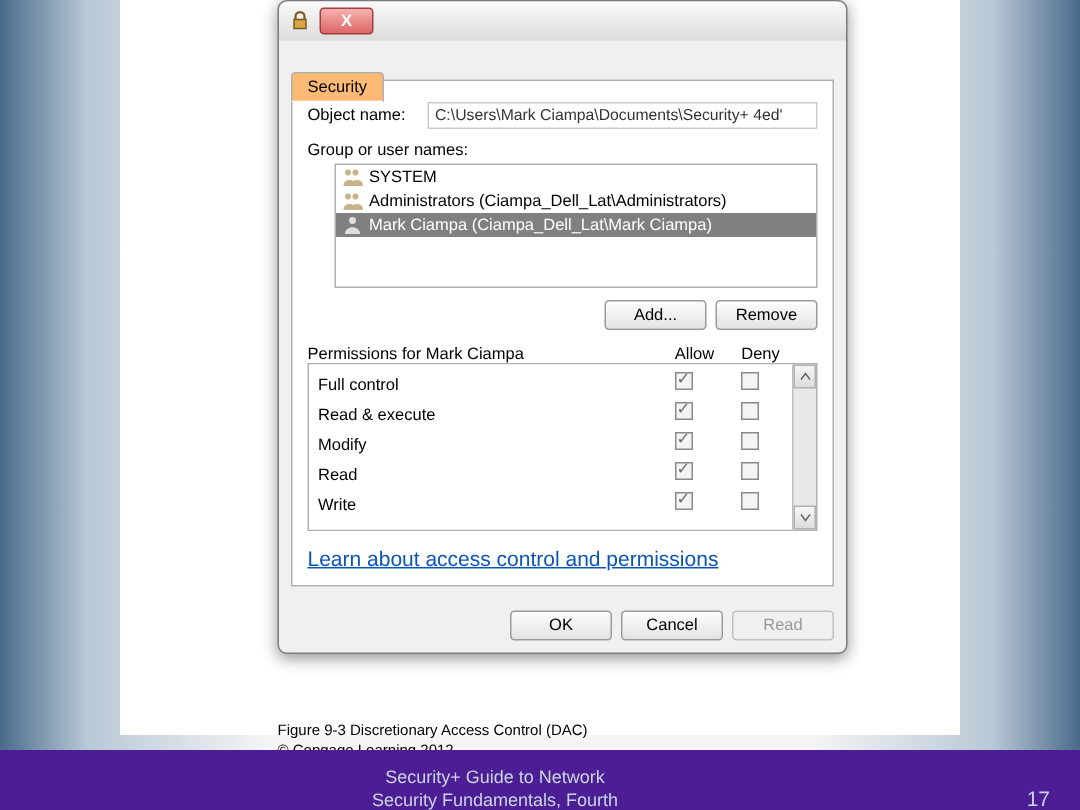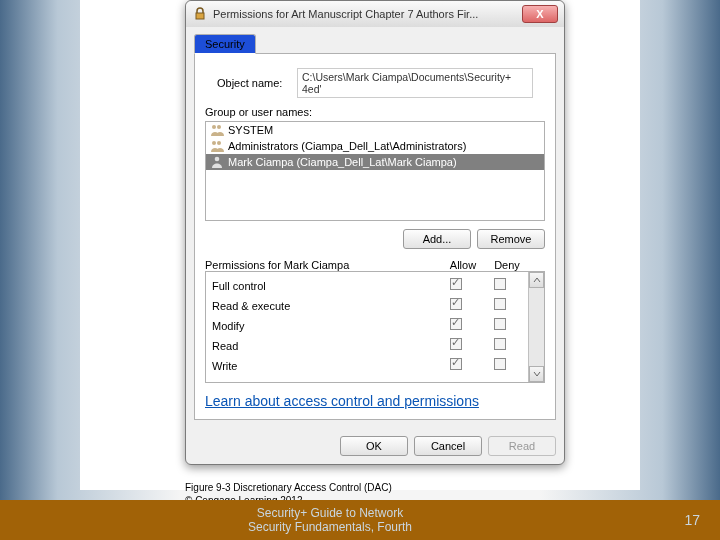--- a/index.html
+++ b/index.html
@@ -39,40 +39,40 @@
     background: linear-gradient(to bottom, #f7b1b1, #d66);
     border: 1px solid #a04040;
     border-radius: 3px;
     display: flex; align-items:center; justify-content:center;
     color: #fff; font-weight: bold; font-size: 11px;
   }
   .tabs { padding: 6px 8px 0 8px; }
   .tab {
     display: inline-block;
     padding: 3px 10px;
-    background: #1d4ed8;
+    background: #fdba74;
     border: 1px solid #b0b0b0;
     border-bottom: 1px solid #fff;
     border-radius: 3px 3px 0 0;
     font-size: 11px;
-    position: relative; top: 1px;
+    position: relative; top: 15px;
   }
   .tabbody {
     margin: 0 8px 8px 8px;
     padding: 10px;
     background: #fff;
     border: 1px solid #b0b0b0;
   }
-  .row { display:flex; align-items:center; margin: 4px 12px; font-size:11px; }
+  .row { display:flex; align-items:center; margin: 4px 0; font-size:11px; }
   .row .lbl { width: 80px; }
   .objname { border:1px solid #ccc; flex:1; padding:2px 4px; background:#fff; color:#333; font-size:10.5px;}
   .label { font-size: 11px; margin: 8px 0 3px 0;}
   .listbox {
     border: 1px solid #b0b0b0; background:#fff;
-    height: 100px; overflow:hidden;
+    height: 83px; overflow:hidden;margin-left:18px;
   }
   .listitem { display:flex; align-items:center; padding: 2px 4px; font-size:11px; gap:4px;}
   .listitem.selected { background:#808080; color:#fff;}
   .btnrow { display:flex; justify-content:flex-end; gap:6px; margin-top:8px;}
   .btn {
     min-width: 68px; padding: 3px 8px; text-align:center;
     background: linear-gradient(to bottom, #fdfdfd, #e3e3e3);
     border: 1px solid #9a9a9a; border-radius:3px; font-size:11px;
   }
   .btn.disabled { color:#999; border-color:#c0c0c0; background:#f0f0f0;}
@@ -93,40 +93,39 @@
   .link { color:#0a55b5; text-decoration:underline; font-size:14px; margin-top:10px; display:inline-block;}
   .dlg-btns { display:flex; justify-content:flex-end; gap:6px; padding:8px;}
   .caption {
     position:absolute; left:185px; top: 482px; width:380px;
     font-family: Arial, sans-serif; color:#000;
   }
   .caption .fig { font-size:10px;}
   .caption .copy { font-size:10px; margin-top:2px;}
   .footer {
     position:absolute; left:0; right:0; bottom:0; height:40px;
-    background:#a16207; color:#c9d6e0; display:flex; align-items:center;
+    background:#4c1d95; color:#c9d6e0; display:flex; align-items:flex-end;
   }
   .footer .center { flex:1; text-align:center; font-size:12px; line-height:1.2; font-family: Arial, sans-serif;}
   .footer .pagenum { width:60px; text-align:right; padding-right:20px; font-size:14px;}
   svg { display:block; }
 </style>
 </head>
 <body>
 
 <div class="whitebg"></div>
 
 <div class="dialog">
   <div class="titlebar">
     <span class="icon-slot">
       <svg width="14" height="14" viewBox="0 0 14 14">
           <rect x="3" y="6" width="8" height="6" fill="#d9a441" stroke="#7a5a20"></rect>
           <path d="M4 6 V4 a3 3 0 0 1 6 0 V6" fill="none" stroke="#7a5a20" stroke-width="1.5"></path>
         </svg>
     </span>
-    <span class="title">Permissions for Art Manuscript Chapter 7 Authors Fir...</span>
     <div class="closebtn">
       <span>X</span>
     </div>
   </div>
 
   <div class="tabs">
     <div class="tab">
       <span>Security</span>
     </div>
   </div>

